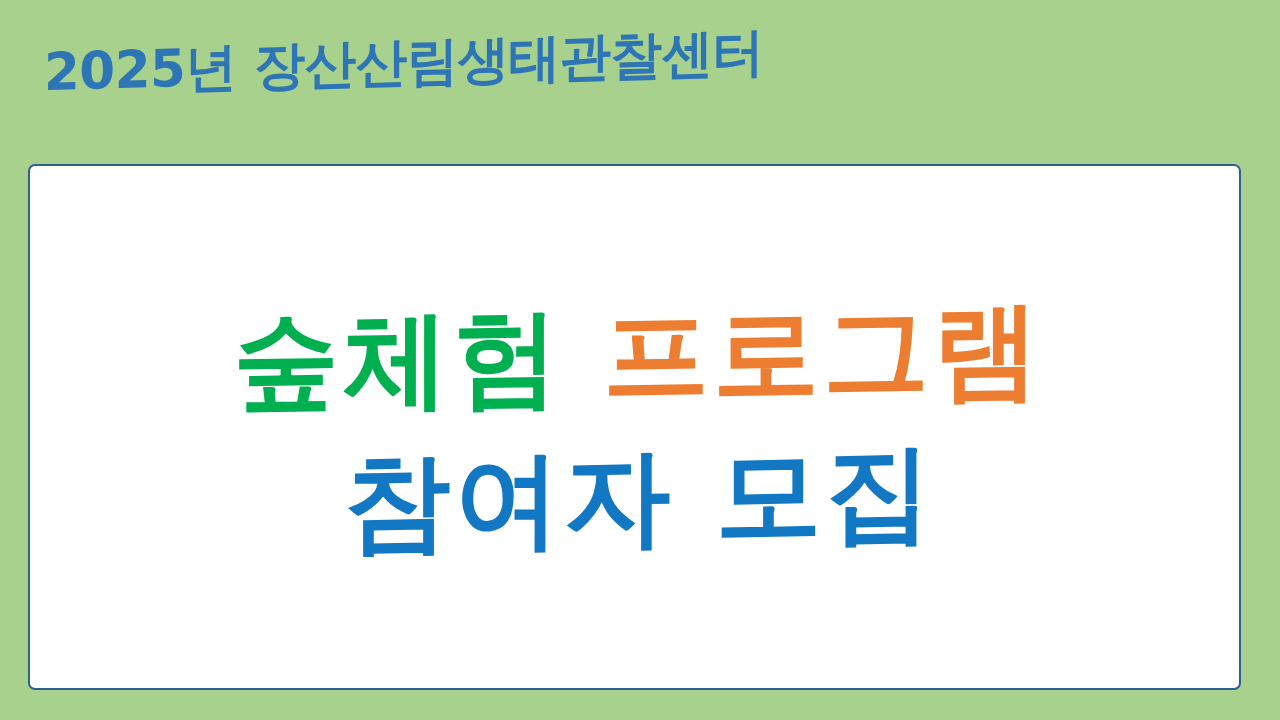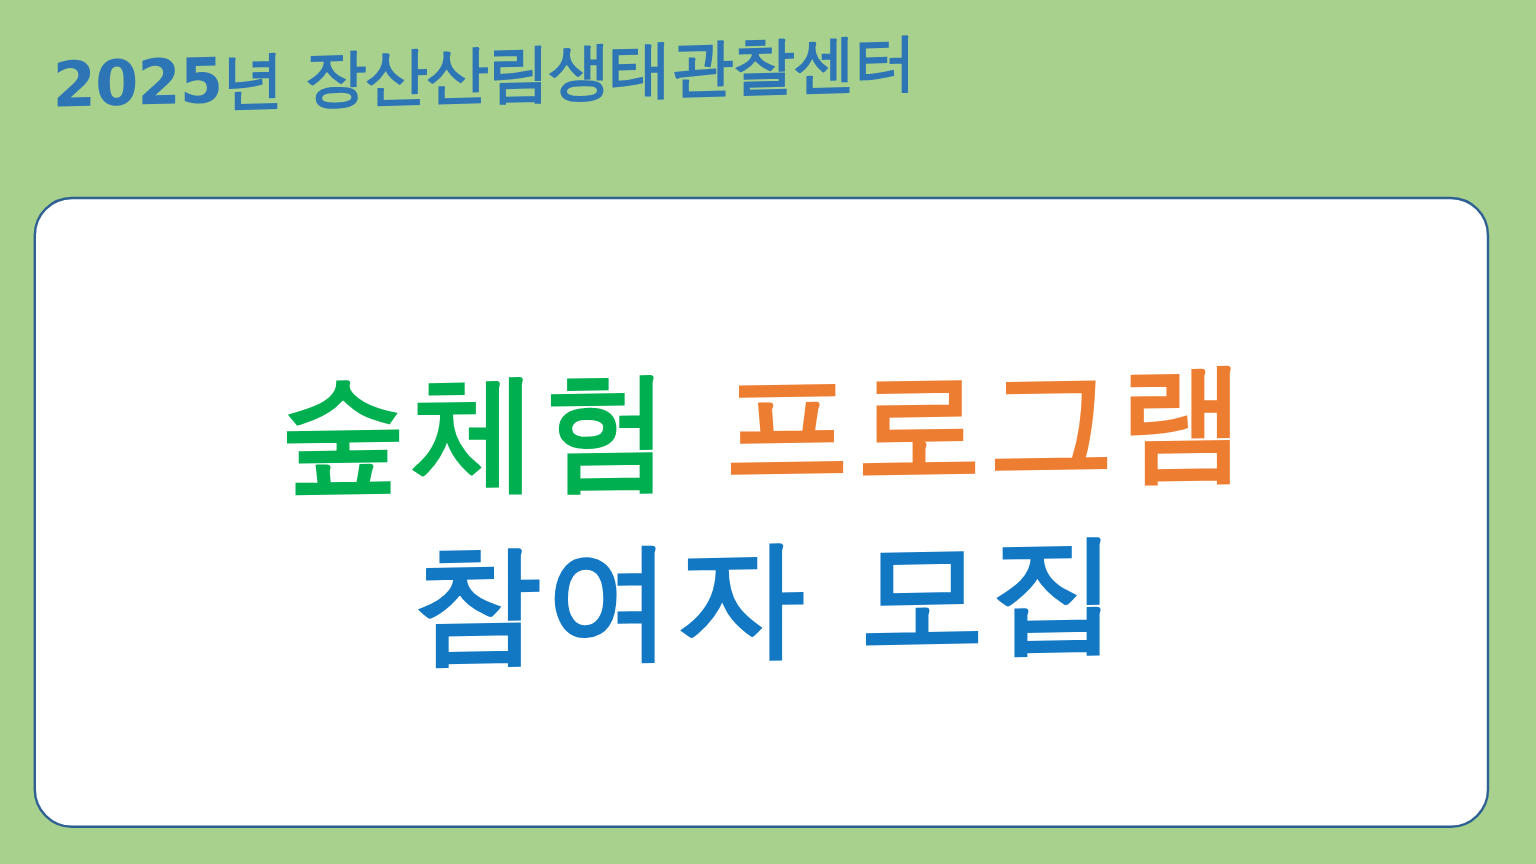--- a/index.html
+++ b/index.html
@@ -51,21 +51,21 @@
   
   .card {
     position: absolute;
     left: 28px;
     top: 164px;
     width: 1213px;
     height: 526px;
     box-sizing: border-box;
     background: #ffffff;
     border: 2px solid #2e6094;
-    border-radius: 32px;
+    border-radius: 7px;
   }
 
   .card-inner {
     position: absolute;
     left: 0;
     top: 0;
     width: 100%;
     height: 100%;
     display: flex;
     flex-direction: column;

